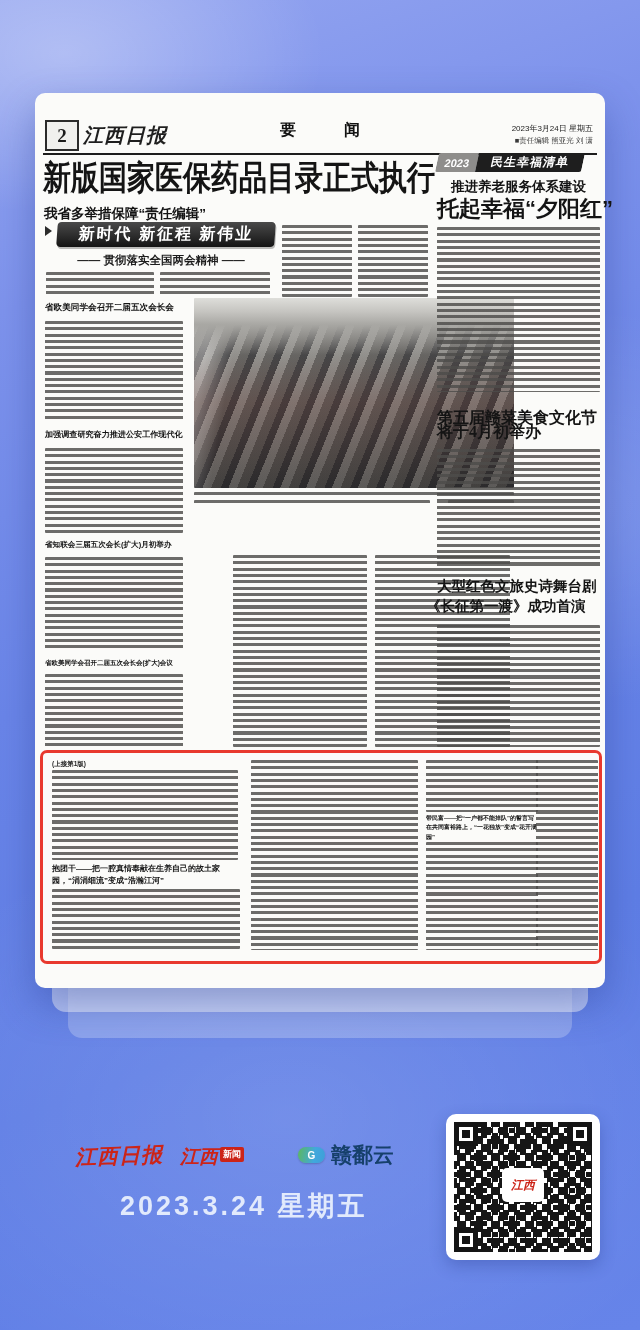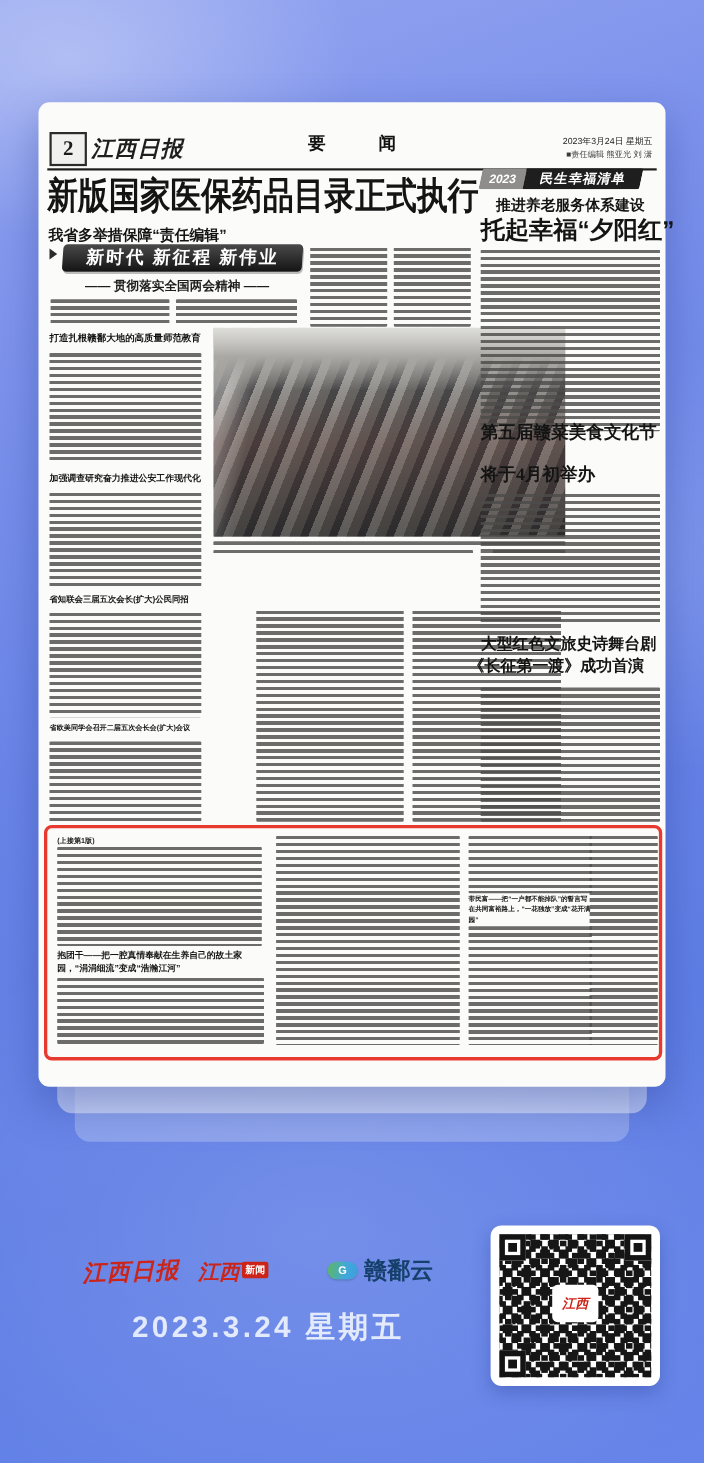--- a/index.html
+++ b/index.html
@@ -69,27 +69,27 @@
 
     <div class="abs banner" style="left:22px;top:129px;width:218px;height:25px;">新时代 新征程 新伟业</div>
     <div class="abs" style="left:10px;top:133px;width:0;height:0;border-left:7px solid #2c2c2c;border-top:5px solid transparent;border-bottom:5px solid transparent;"></div>
     <div class="abs" style="left:10px;top:160px;width:232px;text-align:center;font-size:11.5px;font-weight:700;color:#1d1d1d;">—— 贯彻落实全国两会精神 ——</div>
 
     <div class="abs sim" style="left:247px;top:132px;width:70px;height:72px;"></div>
     <div class="abs sim" style="left:323px;top:132px;width:70px;height:72px;"></div>
     <div class="abs sim" style="left:11px;top:179px;width:108px;height:25px;"></div>
     <div class="abs sim" style="left:125px;top:179px;width:110px;height:25px;"></div>
 
-    <div class="abs hl" style="left:10px;top:210px;width:140px;font-size:8.6px;white-space:nowrap;">打造扎根赣鄱大地的高质量师范教育</div>
+    <div class="abs hl" style="left:10px;top:210px;width:140px;font-size:8.6px;white-space:nowrap;">省欧美同学会召开二届五次会长会</div>
     <div class="abs sim" style="left:10px;top:228px;width:138px;height:100px;"></div>
 
     <div class="abs hl" style="left:10px;top:338px;width:140px;font-size:8.1px;white-space:nowrap;">加强调查研究奋力推进公安工作现代化</div>
     <div class="abs sim" style="left:10px;top:355px;width:138px;height:85px;"></div>
 
-    <div class="abs hl" style="left:10px;top:448px;width:140px;font-size:7.6px;white-space:nowrap;">省知联会三届五次会长(扩大)公民同招</div>
+    <div class="abs hl" style="left:10px;top:448px;width:140px;font-size:7.6px;white-space:nowrap;">省知联会三届五次会长(扩大)月初举办</div>
     <div class="abs sim" style="left:10px;top:464px;width:138px;height:95px;"></div>
 
     <div class="abs hl" style="left:10px;top:566px;width:140px;font-size:6.5px;white-space:nowrap;">省欧美同学会召开二届五次会长会(扩大)会议</div>
     <div class="abs sim" style="left:10px;top:581px;width:138px;height:73px;"></div>
 
     <div class="abs photo" style="left:159px;top:205px;width:320px;height:190px;"></div>
     <div class="abs sim" style="left:159px;top:399px;width:320px;height:5px;"></div>
     <div class="abs sim" style="left:159px;top:407px;width:236px;height:5px;"></div>
     <div class="abs sim" style="left:413px;top:407px;width:66px;height:5px;"></div>
 
@@ -97,21 +97,21 @@
     <div class="abs sim" style="left:340px;top:462px;width:135px;height:192px;"></div>
 
     <div class="abs badge" style="left:402px;top:60px;width:146px;height:19px;">
       <span class="yr">2023</span>
       <span class="lb">民生幸福清单</span>
     </div>
     <div class="abs hl" style="left:402px;top:87px;width:163px;text-align:center;font-size:13.5px;">推进养老服务体系建设</div>
     <div class="abs hl" style="left:402px;top:104px;width:163px;text-align:center;font-size:22px;white-space:nowrap;">托起幸福“夕阳红”</div>
     <div class="abs sim" style="left:402px;top:134px;width:163px;height:165px;"></div>
 
-    <div class="abs hl serif" style="left:402px;top:292px;width:163px;font-size:16px;white-space:nowrap;font-family:Liberation Serif, serif;">第五届赣菜美食文化节</div>
+    <div class="abs hl serif" style="left:402px;top:316px;width:163px;font-size:16px;white-space:nowrap;font-family:Liberation Serif, serif;">第五届赣菜美食文化节</div>
     <div class="abs hl serif" style="left:402px;top:330px;width:163px;font-size:16px;white-space:nowrap;">将于4月初举办</div>
     <div class="abs sim" style="left:402px;top:356px;width:163px;height:118px;"></div>
 
     <div class="abs hl serif" style="left:402px;top:486px;width:163px;font-size:14.5px;white-space:nowrap;">大型红色文旅史诗舞台剧</div>
     <div class="abs hl serif" style="left:391px;top:506px;width:163px;font-size:14.5px;white-space:nowrap;">《长征第一渡》成功首演</div>
     <div class="abs sim" style="left:402px;top:532px;width:163px;height:122px;"></div>
 
     <div class="abs hibox" style="left:5px;top:657px;width:556px;height:208px;">
       <div class="abs" style="left:9px;top:7px;font-size:6.5px;font-weight:700;color:#222;">(上接第1版)</div>
       <div class="abs sim" style="left:9px;top:17px;width:186px;height:90px;"></div>

